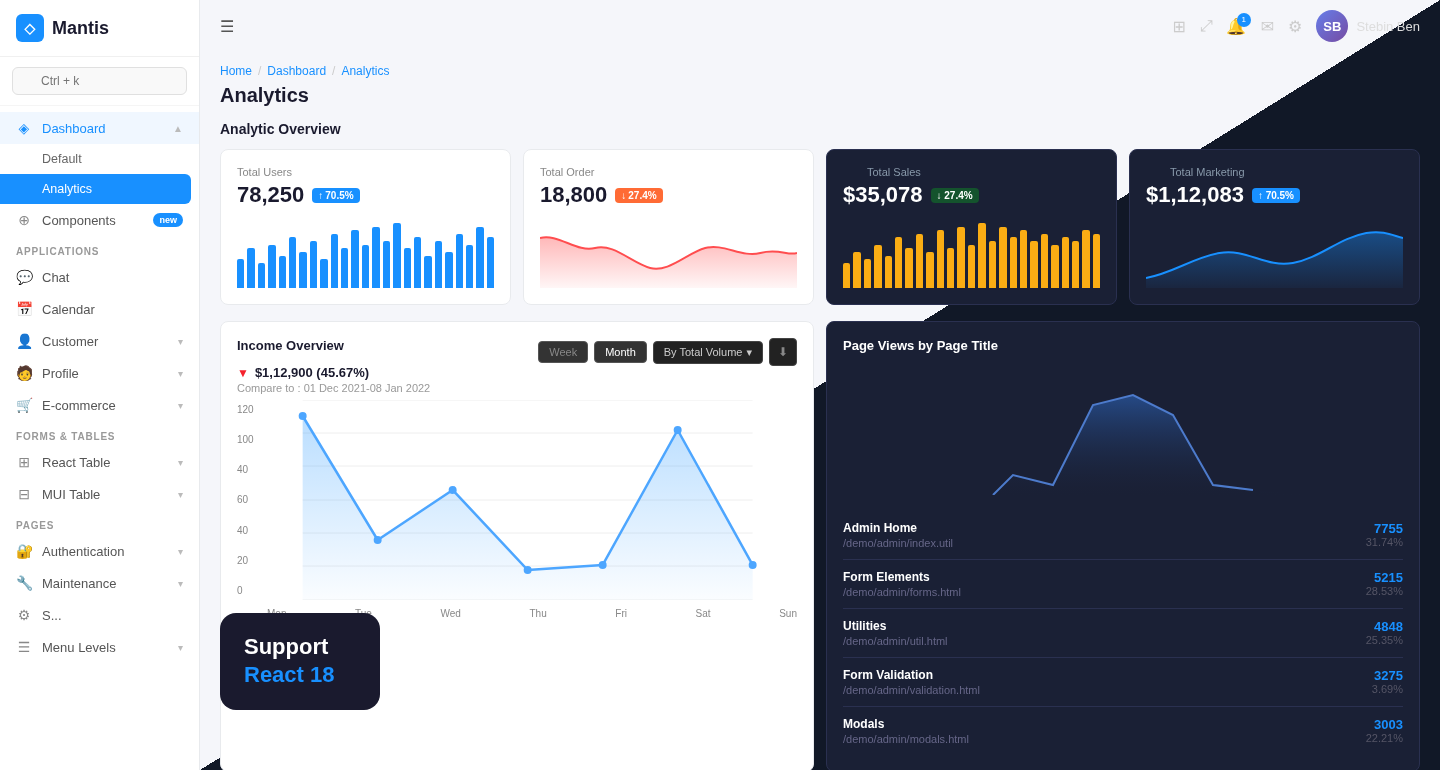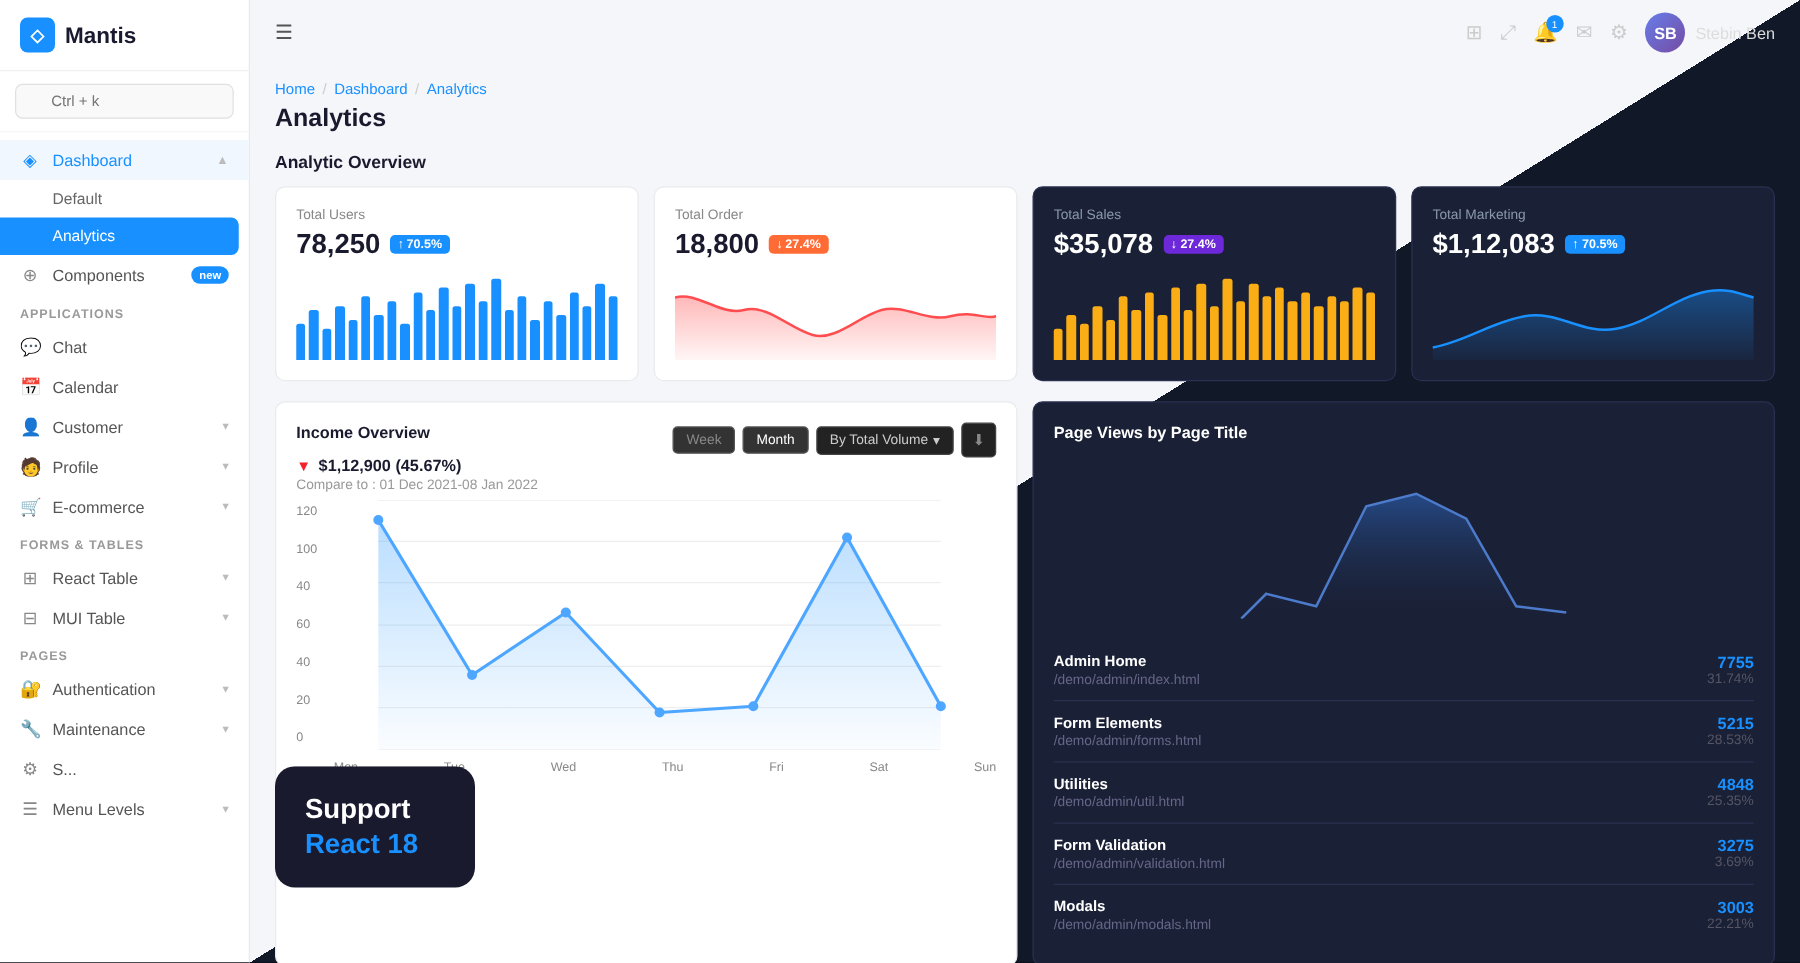--- a/index.html
+++ b/index.html
@@ -227,27 +227,27 @@
       min-height: 140px;
       display: flex;
       flex-direction: column;
       overflow: hidden;
       position: relative;
     }
     .stat-card.light { background: #fff; border: 1px solid #e8eaed; }
     .stat-card.dark { background: #1a2035; border: 1px solid #2a3050; }
 
     .stat-label { font-size: 11px; color: #888; margin-bottom: 4px; }
-    .stat-label.dark-text { color: #8899aa; }
+    .stat-label.dark-text { color: #8899aa; margin-left: 24px; }
     .stat-value { font-size: 22px; font-weight: 700; color: #1a1a2e; display: flex; align-items: center; gap: 8px; }
     .stat-value.dark-text { color: #fff; }
     .stat-badge-up { background: #1890ff; color: #fff; font-size: 10px; padding: 2px 6px; border-radius: 4px; display: flex; align-items: center; gap: 2px; }
     .stat-badge-down { background: #ff6b35; color: #fff; font-size: 10px; padding: 2px 6px; border-radius: 4px; display: flex; align-items: center; gap: 2px; }
     .stat-badge-up-dark { background: #1890ff; color: #fff; font-size: 10px; padding: 2px 6px; border-radius: 4px; }
-    .stat-badge-yellow { background: #6d28d9; color: #fff; font-size: 10px; padding: 2px 6px; border-radius: 4px; }
+    .stat-badge-yellow { background: #14532d; color: #fff; font-size: 10px; padding: 2px 6px; border-radius: 4px; }
 
     
     .bar-chart { display: flex; align-items: flex-end; gap: 3px; height: 70px; margin-top: 10px; }
     .bar { border-radius: 2px 2px 0 0; flex: 1; }
 
     
     .area-chart { margin-top: 10px; height: 70px; }
 
     
     .two-col { display: grid; grid-template-columns: 1fr 1fr; gap: 12px; }
@@ -689,21 +689,21 @@
             <text x="60" y="145" font-size="9" fill="#556" text-anchor="middle">Fri</text>
             <text x="160" y="145" font-size="9" fill="#556" text-anchor="middle">Sat</text>
             <text x="280" y="145" font-size="9" fill="#556" text-anchor="middle">Sun</text>
           </svg>
         </div>
 
         <div id="page-view-rows">
             <div class="page-view-row">
     <div class="page-view-info">
       <div class="pv-name">Admin Home</div>
-      <div class="pv-url">/demo/admin/index.html</div>
+      <div class="pv-url">/demo/admin/index.util</div>
     </div>
     <div class="page-view-nums">
       <div class="pv-count">7755</div>
       <div class="pv-pct">31.74%</div>
     </div>
   </div>
             <div class="page-view-row">
     <div class="page-view-info">
       <div class="pv-name">Form Elements</div>
       <div class="pv-url">/demo/admin/forms.html</div>

